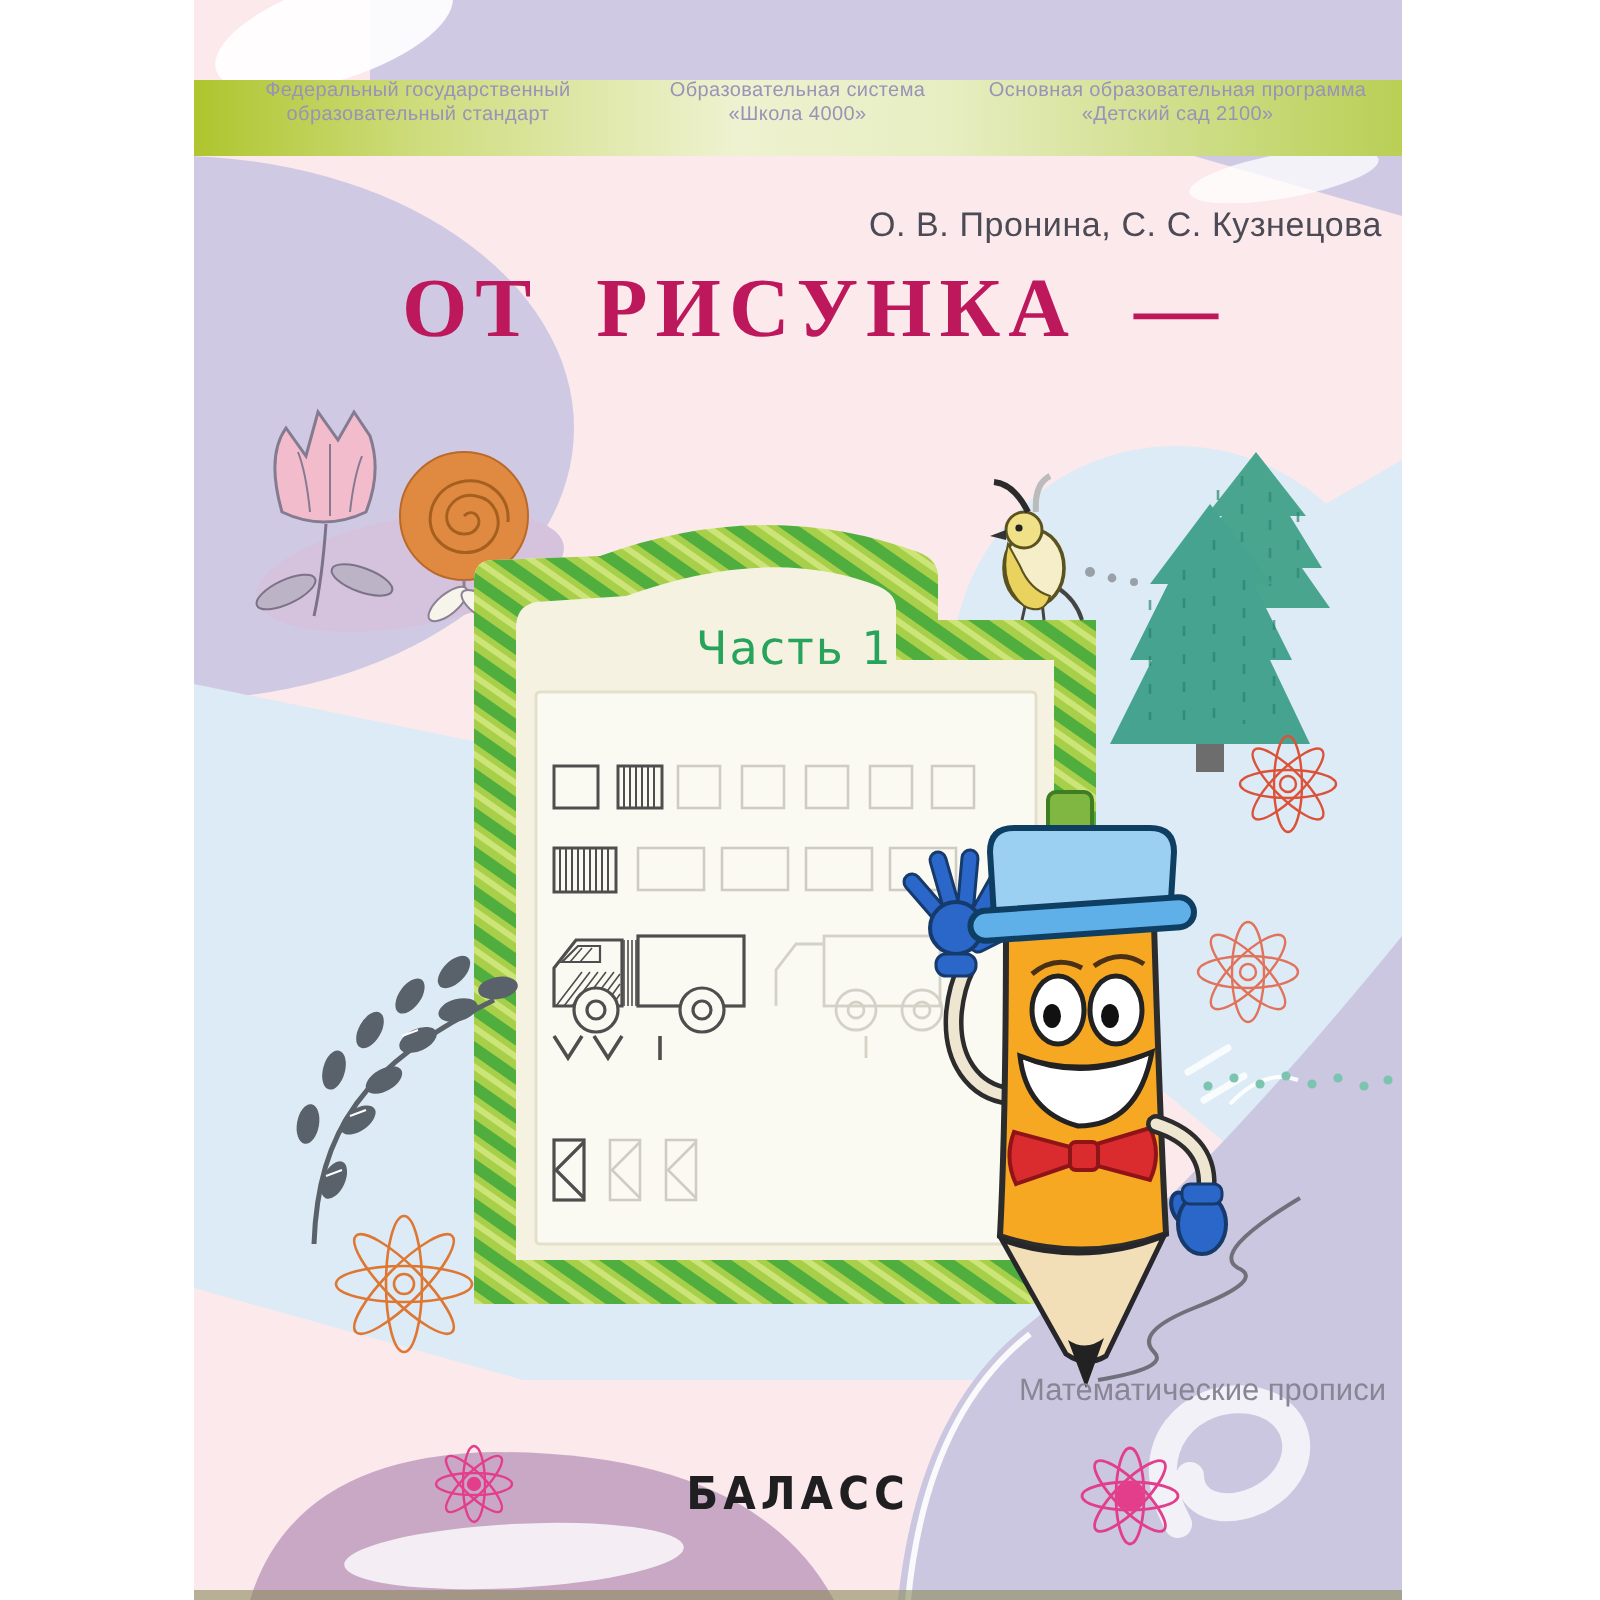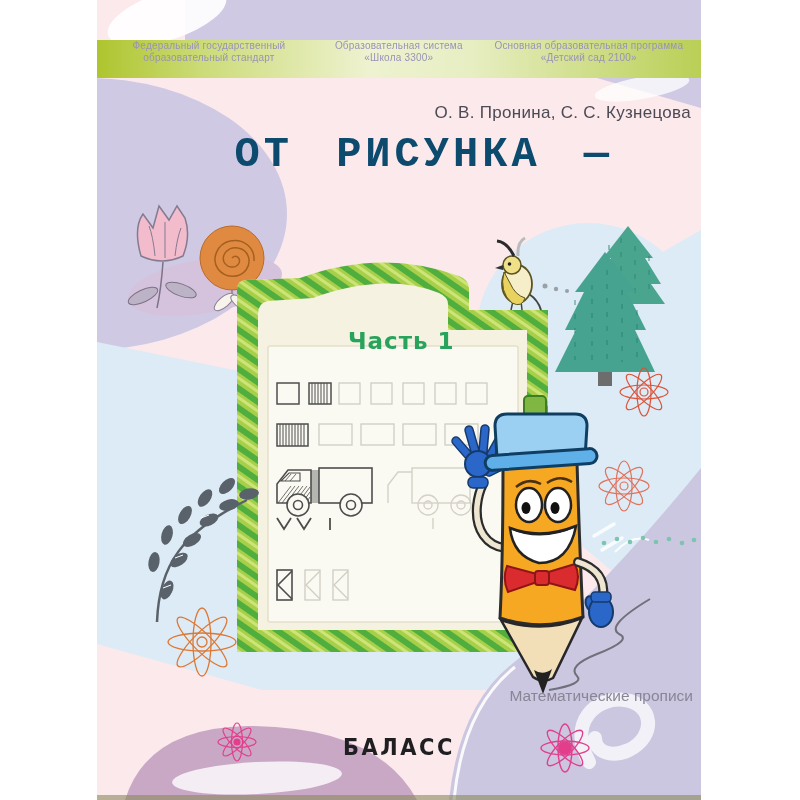--- a/index.html
+++ b/index.html
@@ -7,24 +7,24 @@
         font-family:"Liberation Sans",sans-serif;}
   .cover{position:absolute;left:97px;top:0;width:604px;height:800px;background:#fbe9ec;overflow:hidden;}
   .cover svg.scene{position:absolute;left:0;top:0;}
   .overlay{position:absolute;z-index:5;}
   .banner{left:0;top:40px;width:604px;height:38px;
           background:linear-gradient(90deg,#aec52e 0%,#cddc7a 18%,#eef2d0 45%,#e7eec2 62%,#b9cf55 100%);
           display:flex;flex-direction:row;justify-content:center;text-align:center;
           font-size:10px;line-height:12.3px;color:#9a92b8;letter-spacing:.2px;}
   .authors{top:103px;left:0;width:604px;text-align:right;transform:translateX(-10px);
            font-size:17px;color:#4c4a55;letter-spacing:.3px;}
-  .title{top:130px;right:88px;text-align:right;color:#0c4a6e;font-weight:800;
+  .title{top:130px;right:88px;text-align:right;color:#be185d;font-weight:800;
          font-size:42px;line-height:50px;letter-spacing:4px;word-spacing:14px;
-         font-family:Liberation Mono, monospace;}
-  .part{left:251px;top:328px;font-size:23px;font-weight:700;color:#27a35b;letter-spacing:1px;
+         font-family:Liberation Serif, serif;}
+  .part{left:251px;top:312px;font-size:23px;font-weight:400;color:#27a35b;letter-spacing:1px;
         font-family:"DejaVu Sans","Liberation Sans",sans-serif;}
   .subtitle{top:686px;left:0;width:604px;text-align:right;transform:translateX(-8px);
             font-size:15.5px;line-height:19px;color:#8a8595;}
   .publisher{top:735px;left:0;width:604px;text-align:center;font-size:21px;font-weight:700;
              letter-spacing:2.5px;color:#1f1f22;transform:scaleY(1.08);
              font-family:"DejaVu Sans","Liberation Sans",sans-serif;}
 </style>
 </head>
 <body>
 
@@ -281,21 +281,21 @@
           <path d="M400,458 L398,426 Q398,414 410,414 L478,414 Q490,414 490,426 L488,458 Q444,468 400,458 Z" fill="#9cd0f2" stroke="#0f3e63" stroke-width="3"></path>
           <g transform="rotate(-4 444 458)">
             <rect x="388" y="452" width="112" height="15" rx="7.5" fill="#5fb0e8" stroke="#0f3e63" stroke-width="3"></rect>
           </g>
         </g>
       </g>
     </svg>
 
     <div class="overlay banner">
       <div>Федеральный государственный образовательный стандарт</div>
-      <div>Образовательная система «Школа 3300»</div>
+      <div>Образовательная система «Школа 4000»</div>
       <div>Основная образовательная программа «Детский сад 2100»</div>
     </div>
 
     <div class="overlay authors">О. В. Пронина,  С. С. Кузнецова</div>
 
     <div class="overlay title">
       <div>ОТ РИСУНКА —</div>
     </div>
 
     <div class="overlay part">Часть 1</div>

